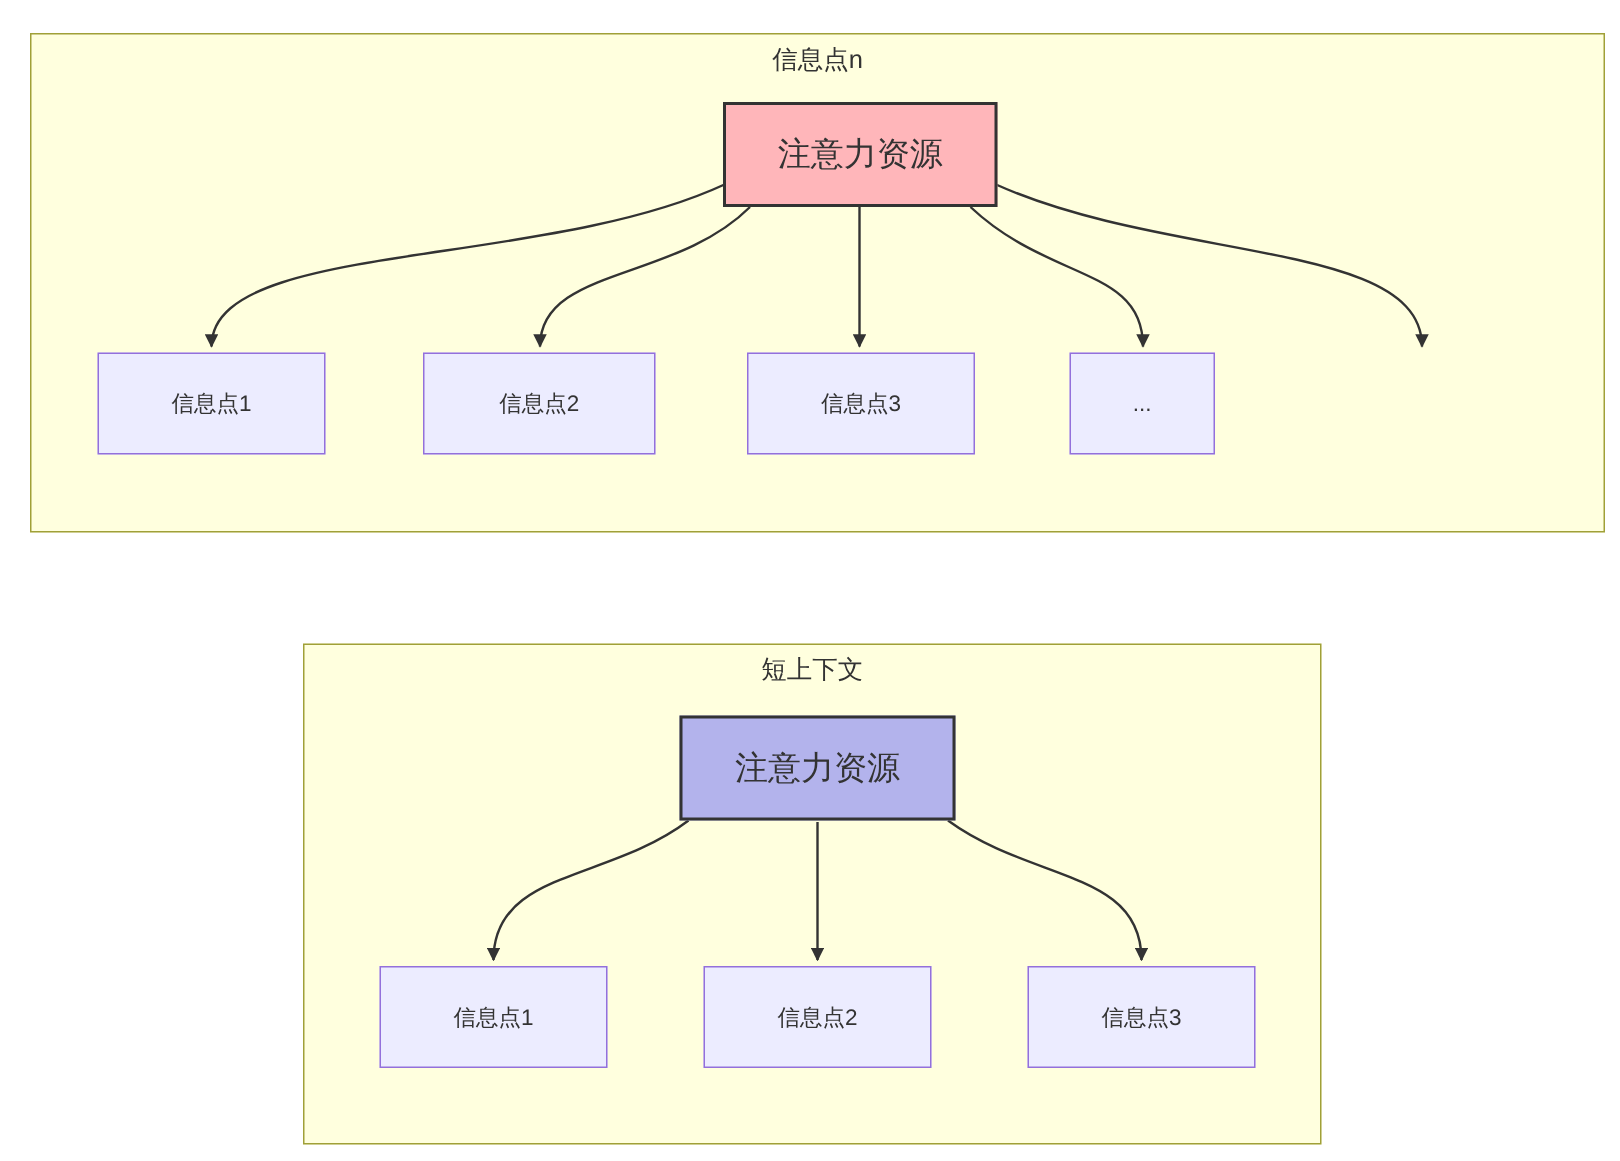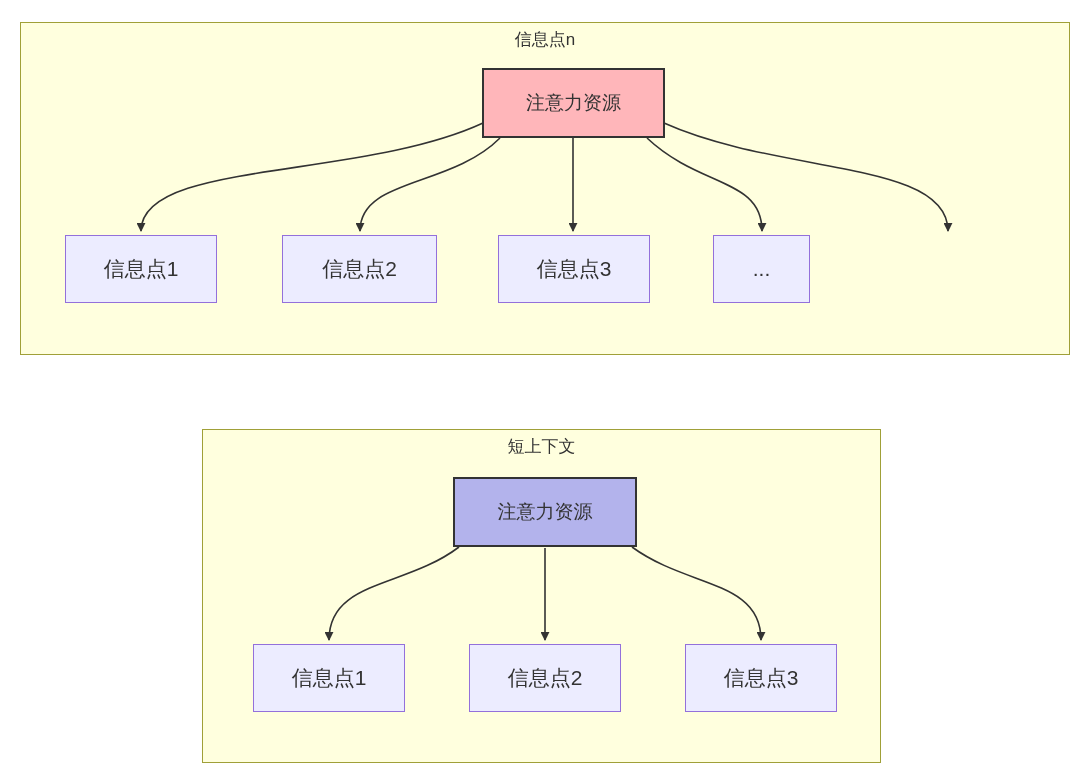--- a/index.html
+++ b/index.html
@@ -25,33 +25,33 @@
     font-weight:400;
     color:#333333;
   }
   .ctr-long{left:20px;top:22px;width:1050px;height:333px;}
   .ctr-short{left:202px;top:429px;width:679px;height:334px;padding-left:18px;}
   .src{
     position:absolute;
     box-sizing:border-box;
     border:2px solid #333333;
     display:flex;align-items:center;justify-content:center;
-    font-size:19px;
+    font-size:22px;
     z-index:3;
   }
   .src-long{left:482px;top:68px;width:183px;height:70px;background:#ffb6ba;}
   .src-short{left:453px;top:477px;width:184px;height:70px;background:#b3b3ec;}
   .node{
     position:absolute;
     box-sizing:border-box;
     height:68px;
     background:#ececff;
     border:1.5px solid #9370db;
     display:flex;align-items:center;justify-content:center;
-    font-size:21px;
+    font-size:15px;
     z-index:3;
   }
   .n-l1{left:65px;top:235px;width:152px;}
   .n-l2{left:282px;top:235px;width:155px;}
   .n-l3{left:498px;top:235px;width:152px;}
   .n-l4{left:713px;top:235px;width:97px;}
   .n-l5{left:872px;top:235px;width:153px;}
   .n-s1{left:253px;top:644px;width:152px;}
   .n-s2{left:469px;top:644px;width:152px;}
   .n-s3{left:685px;top:644px;width:152px;}

